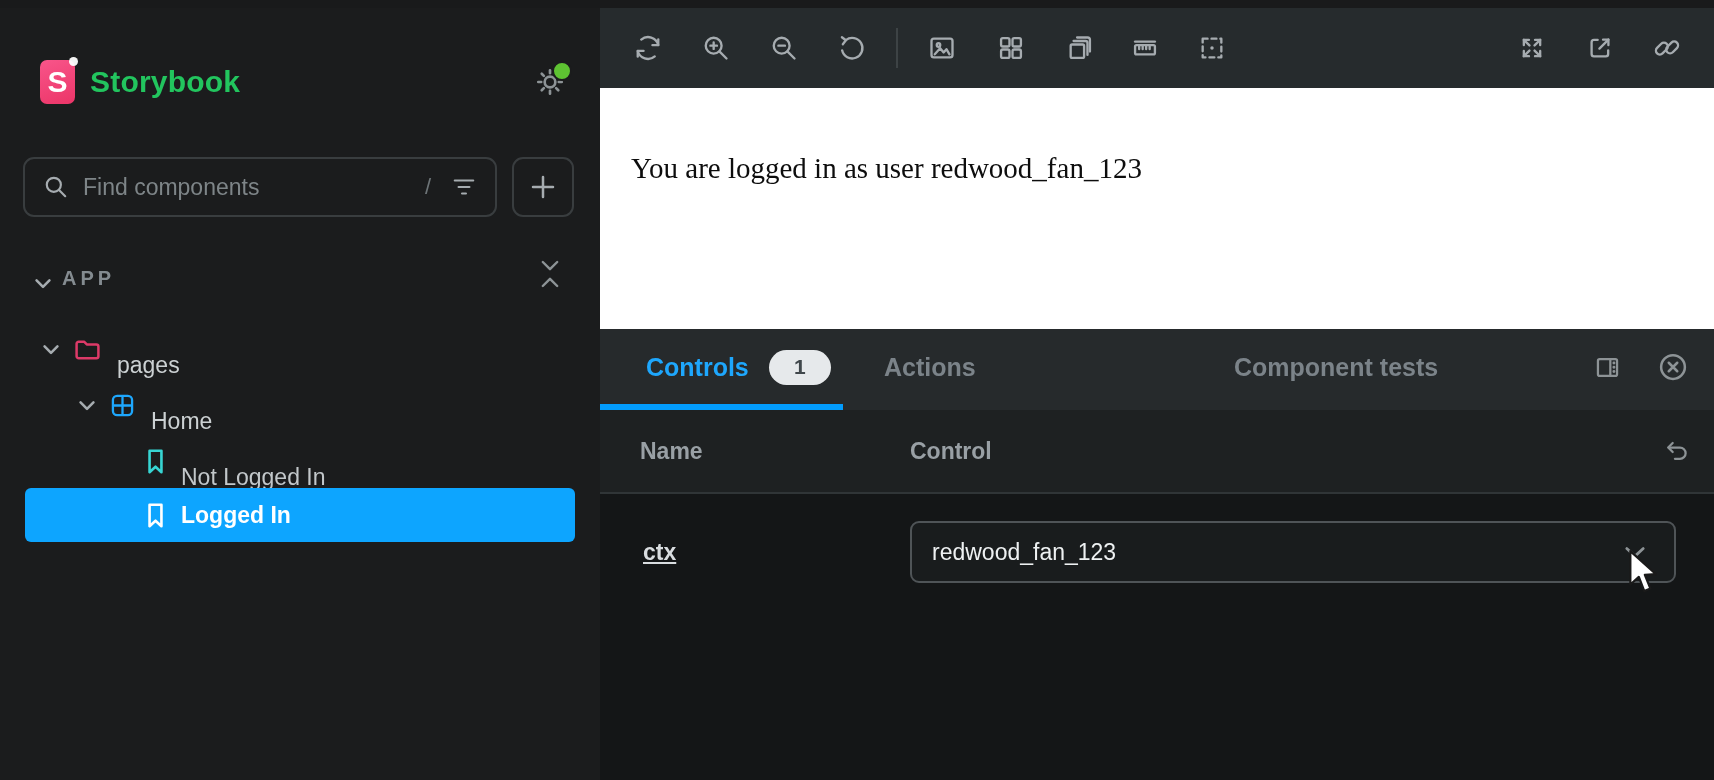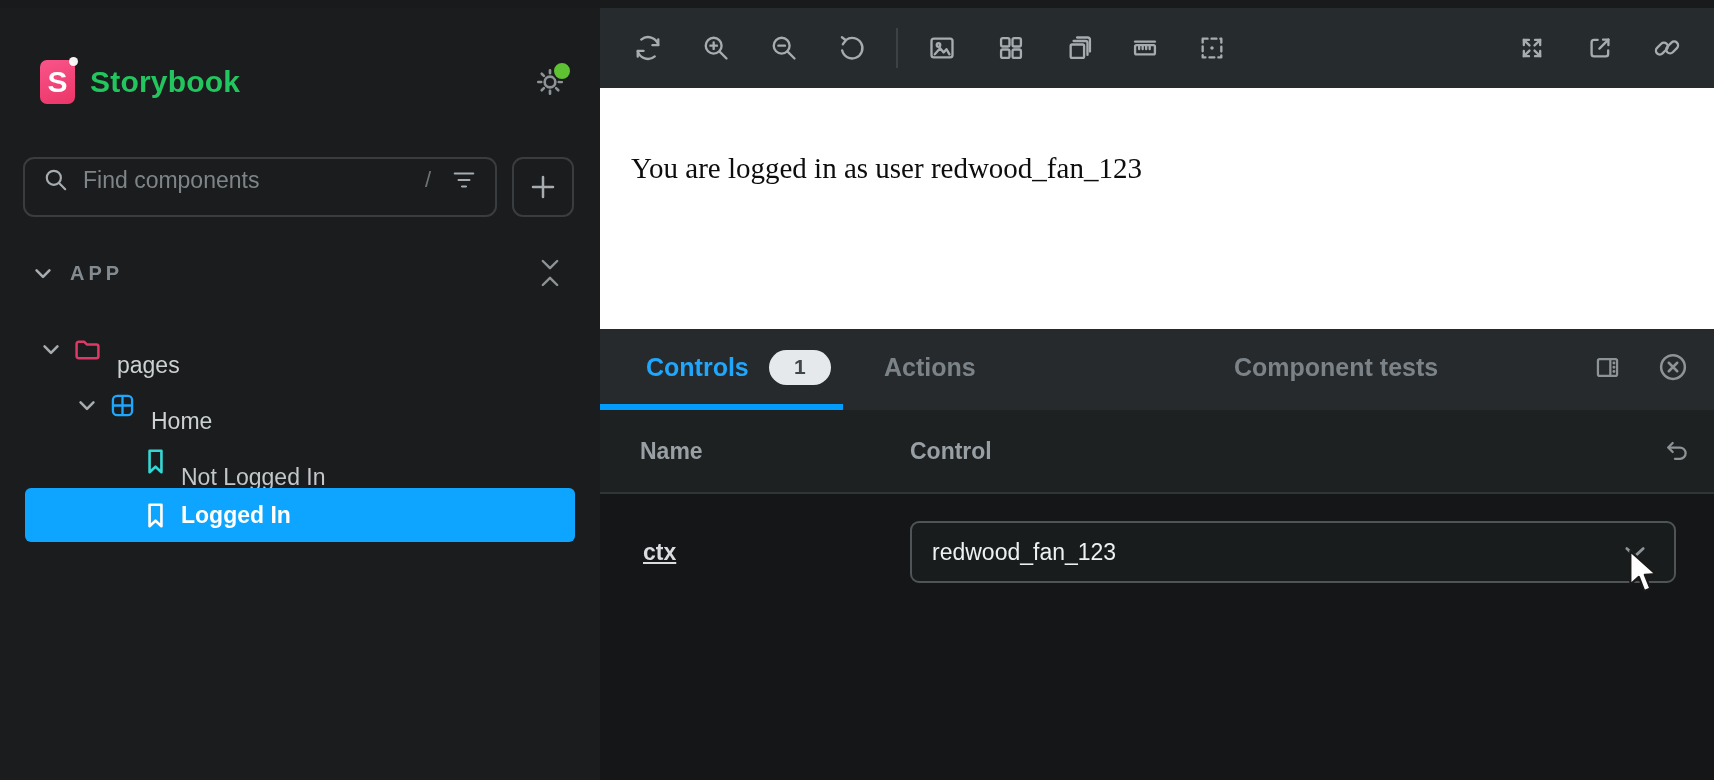--- a/index.html
+++ b/index.html
@@ -11,27 +11,27 @@
   .sidebar{position:absolute;left:0;top:0;width:600px;height:780px;background:#1b1c1d;}
   .brand-row{position:absolute;left:40px;top:56px;right:28px;height:52px;display:flex;align-items:center;}
   .logo{position:relative;width:35px;height:44px;border-radius:7px;background:linear-gradient(160deg,#f8558a 0%,#ec3568 100%);
         color:#fff;font-weight:800;font-size:30px;display:flex;align-items:center;justify-content:center;}
   .logo::after{content:"";position:absolute;top:-3px;right:-3px;width:9px;height:9px;border-radius:50%;background:#fff;opacity:.95;}
   .brand-name{margin-left:15px;font-size:30px;font-weight:800;color:#22c55e;letter-spacing:.2px;}
   .gear-btn{position:relative;margin-left:auto;width:44px;height:44px;display:flex;align-items:center;justify-content:center;background:none;border:none;cursor:pointer;}
   .gear-dot{position:absolute;top:1px;right:0px;width:16px;height:16px;border-radius:50%;background:#5ec232;border:2px solid #1b1c1d;}
 
   .search-box{position:absolute;left:23px;top:157px;width:474px;height:60px;border:2px solid #393d3f;border-radius:11px;
-              display:flex;align-items:flex-start;padding:8px 18px;box-sizing:border-box;gap:14px;cursor:text;}
+              display:flex;align-items:center;padding:8px 18px;box-sizing:border-box;gap:14px;cursor:text;}
   .search-placeholder{font-size:23px;color:#7e8588;}
   .search-slash{margin-left:auto;font-size:22px;color:#6d7477;padding-right:6px;}
   .add-btn{position:absolute;left:512px;top:157px;width:62px;height:60px;border:2px solid #393d3f;border-radius:11px;
            background:none;display:flex;align-items:center;justify-content:center;box-sizing:border-box;cursor:pointer;}
 
-  .section-row{position:absolute;left:34px;top:256px;right:38px;height:34px;display:flex;align-items:center;gap:18px;}
+  .section-row{position:absolute;left:34px;top:256px;right:38px;height:34px;display:flex;align-items:flex-end;gap:10px;}
   .section-label{font-size:20px;font-weight:700;letter-spacing:4px;color:#848b90;}
   .collapse-btn{margin-left:auto;background:none;border:none;display:flex;align-items:center;justify-content:center;cursor:pointer;padding:0;}
 
   .tree-row{position:absolute;left:0;width:600px;height:54px;display:flex;align-items:center;cursor:pointer;}
   .tree-label{font-size:23px;color:#ccd1d3;}
   .row-pages{top:322px;}   .row-pages .tw{margin-left:42px;}
   .row-home{top:378px;}    .row-home .tw{margin-left:78px;}
   .row-story1{top:434px;}  .row-story1 .tw{margin-left:146px;}
   .icon-gap{margin-left:14px;display:flex;align-items:center;}
   .lbl-gap{margin-left:16px;margin-top:33px;}

